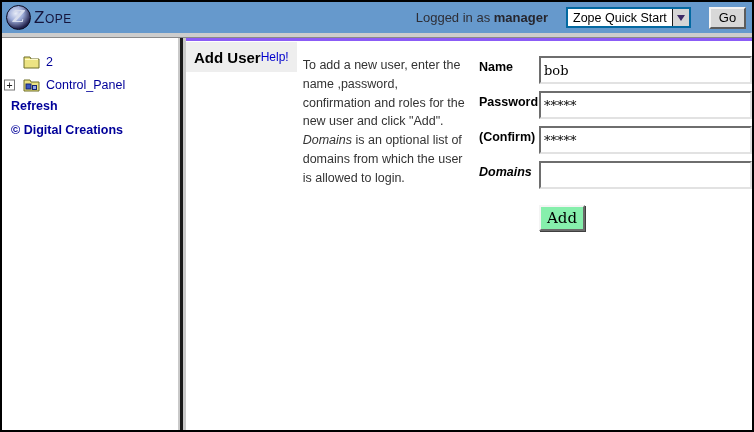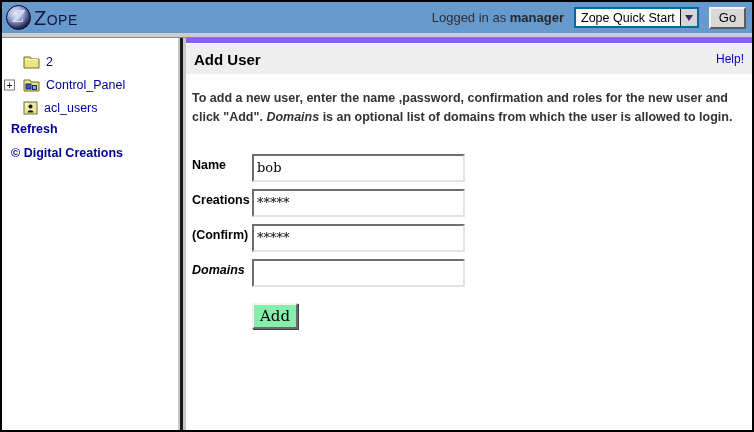--- a/index.html
+++ b/index.html
@@ -14,22 +14,22 @@
   body{font-family:"Liberation Sans",sans-serif;background:#fff;}
   #page{width:754px;height:432px;border:2px solid #000;display:flex;flex-direction:column;overflow:hidden;}
 
   
   .topbar{height:31px;background:var(--header-blue);display:flex;align-items:center;padding:0 6px 0 4px;flex:0 0 auto;}
   .logo-wrap{display:flex;align-items:center;gap:3px;}
   .logo-circle{width:25px;height:25px;border-radius:50%;flex:0 0 auto;
     background:radial-gradient(circle at 38% 32%,#e9edf8 0%,#9cabd8 35%,#23234e 72%,#0e0e26 100%);
     border:1px solid #0a0a22;display:flex;align-items:center;justify-content:center;}
   .logo-circle span{color:#d7dcec;font-family:"DejaVu Serif",serif;font-style:italic;font-weight:bold;font-size:16px;line-height:1;transform:translateY(-1px);}
-  .wordmark{font-variant:small-caps;font-size:20px;color:#15153d;letter-spacing:.5px;line-height:1;}
-  .top-right{margin-left:auto;display:flex;align-items:center;gap:10px;}
+  .wordmark{font-variant:small-caps;font-size:17px;color:#15153d;letter-spacing:.5px;line-height:1;}
+  .top-right{margin-left:auto;display:flex;align-items:center;gap:18px;}
   .loggedin{font-size:13px;color:#2e2e36;}
   .loggedin b{color:#26262e;}
   .hselect{width:125px;height:21px;background:#fff;border:2px solid #0369a1;display:flex;align-items:center;cursor:default;}
   .hselect .sel-text{flex:1;font-size:12.5px;color:#000;padding-left:5px;white-space:nowrap;overflow:hidden;}
   .hselect .sel-btn{width:17px;height:100%;background:#d6d6d6;border-left:1px solid #1a1a1a;display:flex;align-items:center;justify-content:center;}
   .hselect .sel-btn i{width:0;height:0;border-left:4px solid transparent;border-right:4px solid transparent;border-top:6px solid #3d2a66;}
   .go-btn{width:37px;height:22px;background:#d8d8d8;border:2px solid;border-color:#f3f3f3 #5c5c5c #5c5c5c #f3f3f3;font-size:13px;color:#000;display:flex;align-items:center;justify-content:center;font-family:"Liberation Sans",sans-serif;}
 
   
   .hsplit{height:5px;background:#cdcdcd;border-bottom:1px solid #8a8a8a;flex:0 0 auto;}
@@ -44,25 +44,25 @@
   .expander{position:absolute;left:2px;top:50%;transform:translateY(-50%);width:11px;height:11px;background:#fff;border:1px solid #777;font-size:10px;line-height:9px;text-align:center;color:#222;font-family:"DejaVu Sans Mono",monospace;}
   .side-link{font-weight:bold;font-size:12.5px;color:var(--sidebar-link);padding-left:9px;margin-top:7px;cursor:pointer;}
   .side-link.first{margin-top:10px;}
   .icon-svg{display:block;flex:0 0 auto;}
 
   
   .vdivider{width:8px;background:#c9c9c9;position:relative;flex:0 0 auto;}
   .vdivider .bar{position:absolute;left:2px;top:0;bottom:0;width:3px;background:#1a1a1a;}
 
   
-  .main{flex:1;background:#fff;border-top:5px solid #8b5cf6;overflow:hidden;display:flex;flex-direction:column;}
+  .main{flex:1;background:#fff;border-top:3px solid #8b5cf6;overflow:hidden;display:flex;flex-direction:row;}
   .band{height:30px;background:var(--band-gray);margin-top:1px;display:flex;align-items:center;justify-content:space-between;padding:0 8px;flex:0 0 auto;}
   .band .title{font-size:15px;font-weight:bold;color:#000;}
   .band .help{font-size:12px;color:var(--link-blue);cursor:pointer;}
-  .intro{margin:15px 8px 12px 6px;font-size:12.5px;color:#333;line-height:1.5;max-width:576px;font-weight:bold;}
+  .intro{margin:15px 8px 12px 6px;font-size:12.5px;color:#333;line-height:1.5;max-width:576px;}
   .intro .dom-italic{font-style:italic;}
 
   .form-area{margin:15px 0 0 6px;}
   .frow{display:flex;align-items:flex-start;margin-bottom:7px;}
   .flabel{width:60px;font-size:12.5px;font-weight:bold;color:#000;padding-top:4px;flex:0 0 auto;}
   .flabel.italic{font-style:italic;}
   .tinput{width:213px;height:21px;border:2px solid;border-color:#6e6e6e #e2e2e2 #e2e2e2 #6e6e6e;background:#fff;
     font-family:"DejaVu Serif",serif;font-size:13px;padding:12px 3px;color:#000;outline:none;}
 
   .roles-box{width:92px;height:97px;border:2px solid;border-color:#6e6e6e #e2e2e2 #e2e2e2 #6e6e6e;background:#fff;display:flex;}
@@ -118,29 +118,20 @@
       <div class="tree-item">
         <span class="expander">+</span>
         <svg class="icon-svg" width="17" height="14" viewBox="0 0 17 14">
             <path d="M1 3 L1 13 L16 13 L16 4 L8 4 L7 2 L1 2 Z" fill="#ece383" stroke="#6e6e28" stroke-width="1"></path>
             <rect x="3" y="6" width="5" height="5" fill="#3a57c4" stroke="#16246e" stroke-width="1"></rect>
             <rect x="9.5" y="7.5" width="4" height="4" fill="#8fa3e8" stroke="#16246e" stroke-width="1"></rect>
           </svg>
         <span>Control_Panel</span>
       </div>
 
-      <div class="tree-item">
-        <svg class="icon-svg" width="15" height="14" viewBox="0 0 15 14">
-            <rect x="1" y="1" width="13" height="12" fill="#efe8a2" stroke="#6e6e28" stroke-width="1"></rect>
-            <path d="M2 2 L6 2 L2 6 Z" fill="#fffbd8"></path>
-            <circle cx="7.5" cy="5.5" r="2" fill="#1a1a1a"></circle>
-            <path d="M4.5 11.5 C4.5 8.5 10.5 8.5 10.5 11.5 Z" fill="#1a1a1a"></path>
-          </svg>
-        <span>acl_users</span>
-      </div>
 
       <div class="side-link">Refresh</div>
       <div class="side-link first">© Digital Creations</div>
     </div>
 
     <div class="vdivider">
         <div class="bar"></div>
       </div>
 
     <div class="main">
@@ -150,21 +141,21 @@
       </div>
 
       <p class="intro"><span>To add a new user, enter the name ,password, confirmation and roles for the new user and click "Add". </span><span class="dom-italic">Domains</span><span> is an optional list of domains from which the user is allowed to login.</span></p>
 
       <div class="form-area">
         <div class="frow">
           <span class="flabel">Name</span>
           <input class="tinput" type="text" value="bob" style="">
         </div>
         <div class="frow">
-          <span class="flabel">Creations</span>
+          <span class="flabel">Password</span>
           <input class="tinput" type="text" value="*****" style="">
         </div>
         <div class="frow">
           <span class="flabel">(Confirm)</span>
           <input class="tinput" type="text" value="*****" style="">
         </div>
         <div class="frow">
           <span class="flabel italic">Domains</span>
           <input class="tinput" type="text" value="" style="">
         </div>

